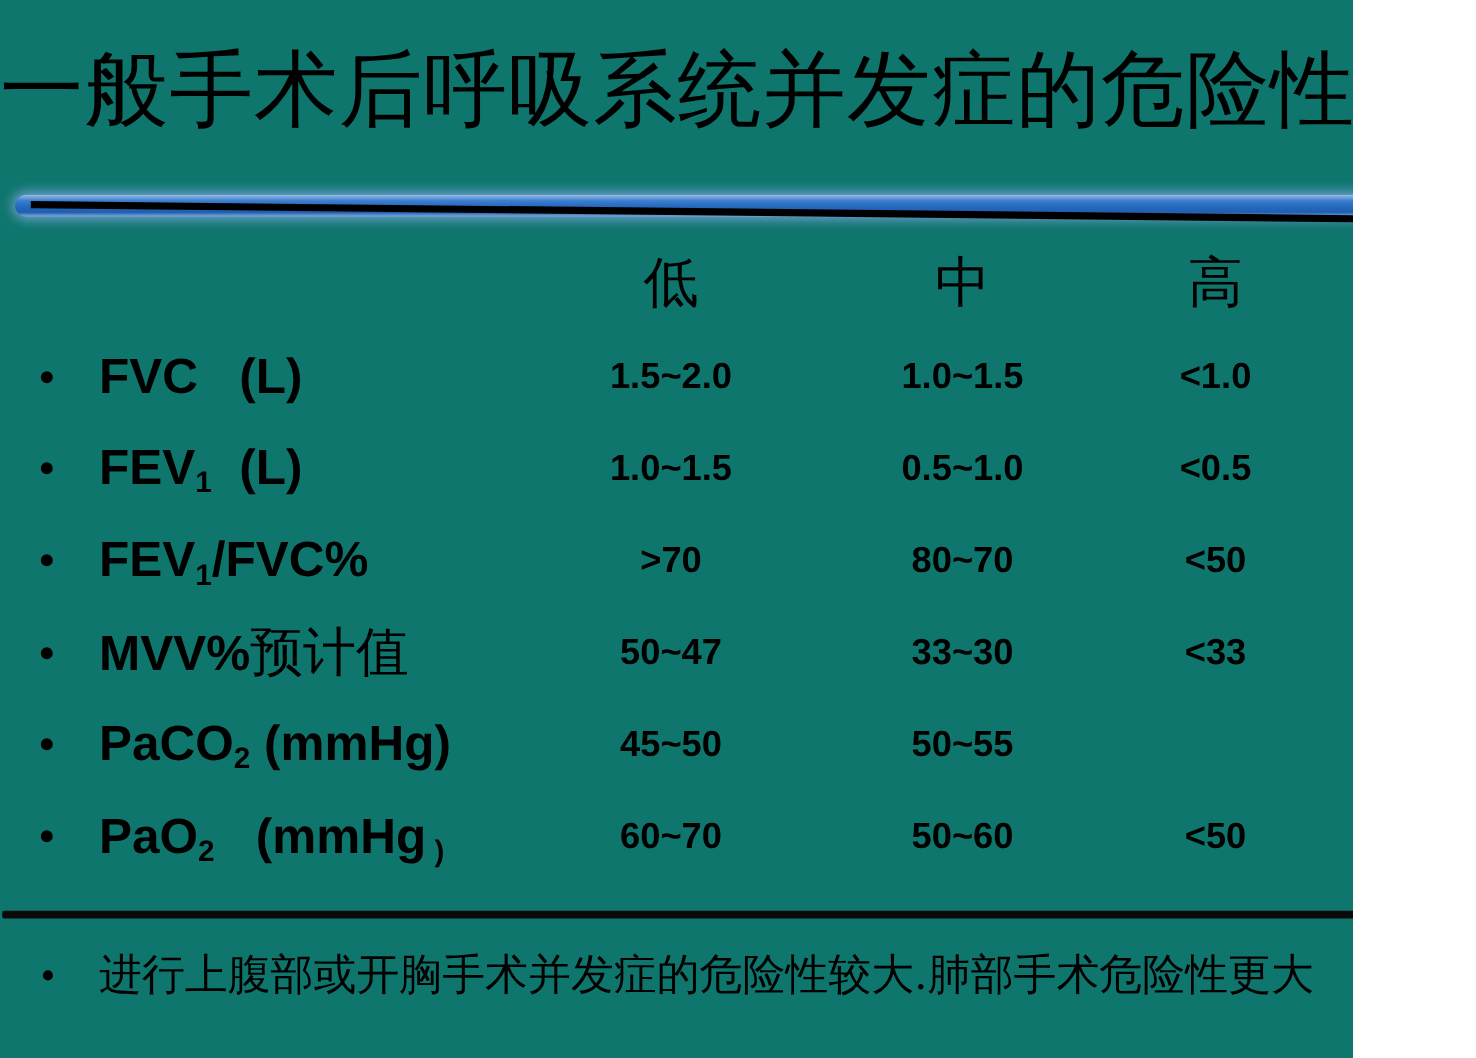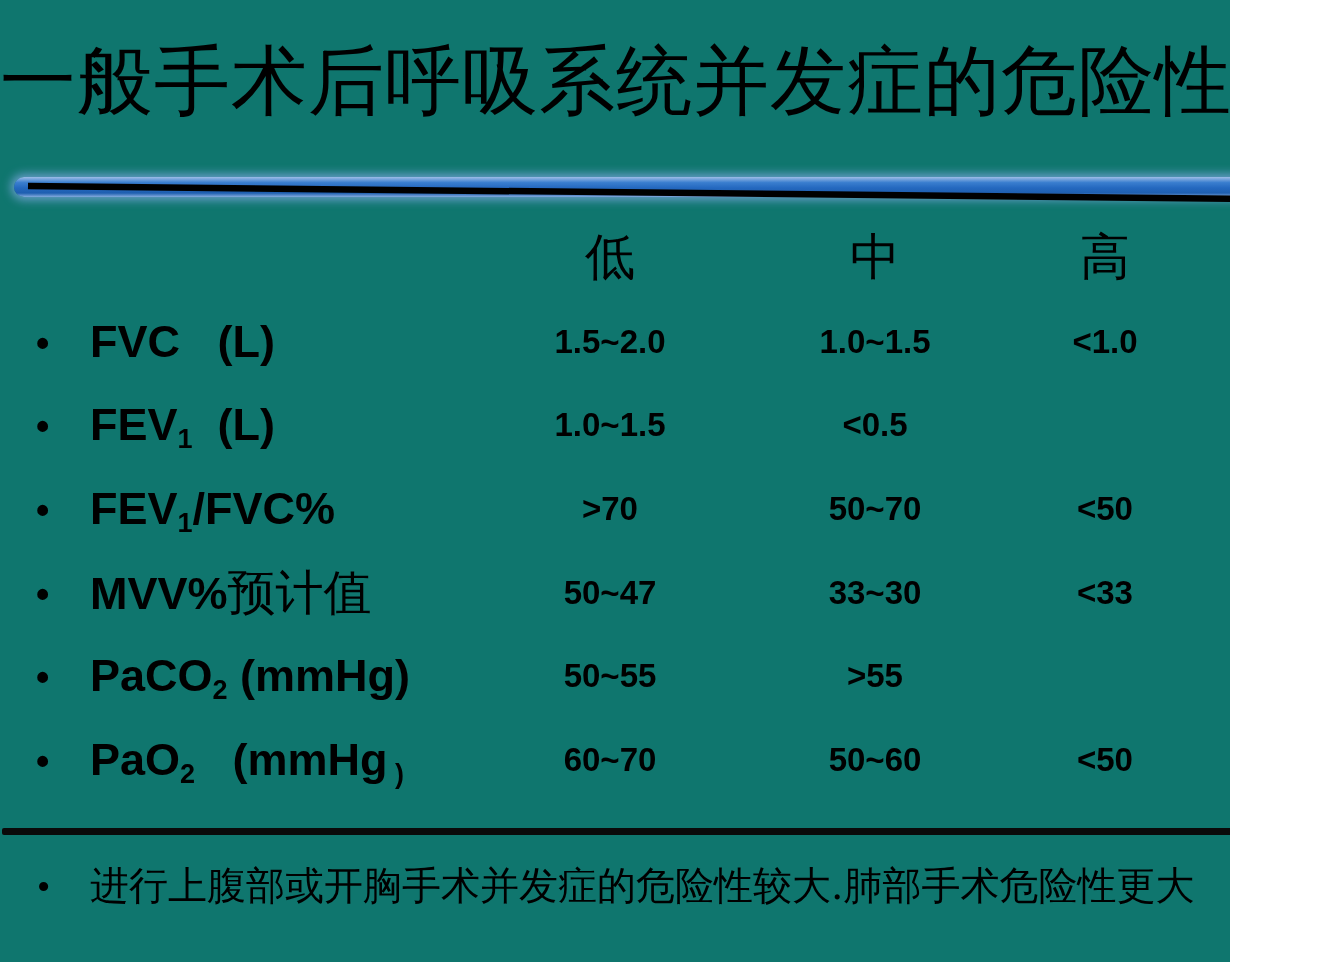--- a/index.html
+++ b/index.html
@@ -94,41 +94,42 @@
           <span class="bullet">•</span>
           <span class="label"><span>FVC   (L)</span></span>
           <span class="cell">1.5~2.0</span>
           <span class="cell">1.0~1.5</span>
           <span class="cell">&lt;1.0</span>
         </div>
         <div class="row">
           <span class="bullet">•</span>
           <span class="label"><span>FEV</span><sub>1</sub><span>  (L)</span></span>
           <span class="cell">1.0~1.5</span>
+          <span class="cell">0.5~1.0</span>
           <span class="cell">&lt;0.5</span>
         </div>
         <div class="row">
           <span class="bullet">•</span>
           <span class="label"><span>FEV</span><sub>1</sub><span>/FVC%</span></span>
           <span class="cell">&gt;70</span>
-          <span class="cell">50~70</span>
+          <span class="cell">80~70</span>
           <span class="cell">&lt;50</span>
         </div>
         <div class="row">
           <span class="bullet">•</span>
           <span class="label"><span>MVV%</span><span class="cn">预计值</span></span>
           <span class="cell">50~47</span>
           <span class="cell">33~30</span>
           <span class="cell">&lt;33</span>
         </div>
         <div class="row">
           <span class="bullet">•</span>
           <span class="label"><span>PaCO</span><sub>2</sub><span> (mmHg)</span></span>
+          <span class="cell">45~50</span>
           <span class="cell">50~55</span>
-          <span class="cell">&gt;55</span>
         </div>
         <div class="row">
           <span class="bullet">•</span>
           <span class="label"><span>PaO</span><sub>2</sub><span>   (mmHg</span><sub> )</sub></span>
           <span class="cell">60~70</span>
           <span class="cell">50~60</span>
           <span class="cell">&lt;50</span>
         </div>
       </div>
   </div>

